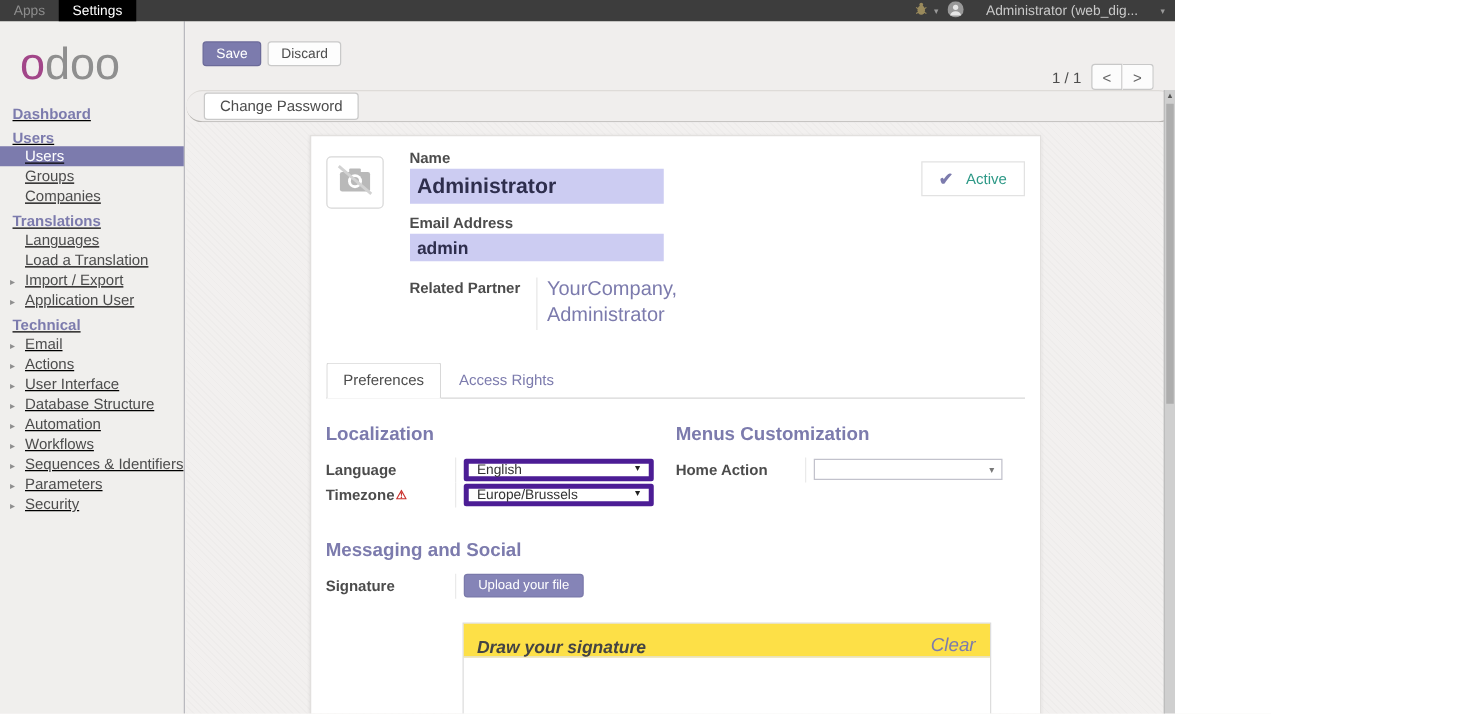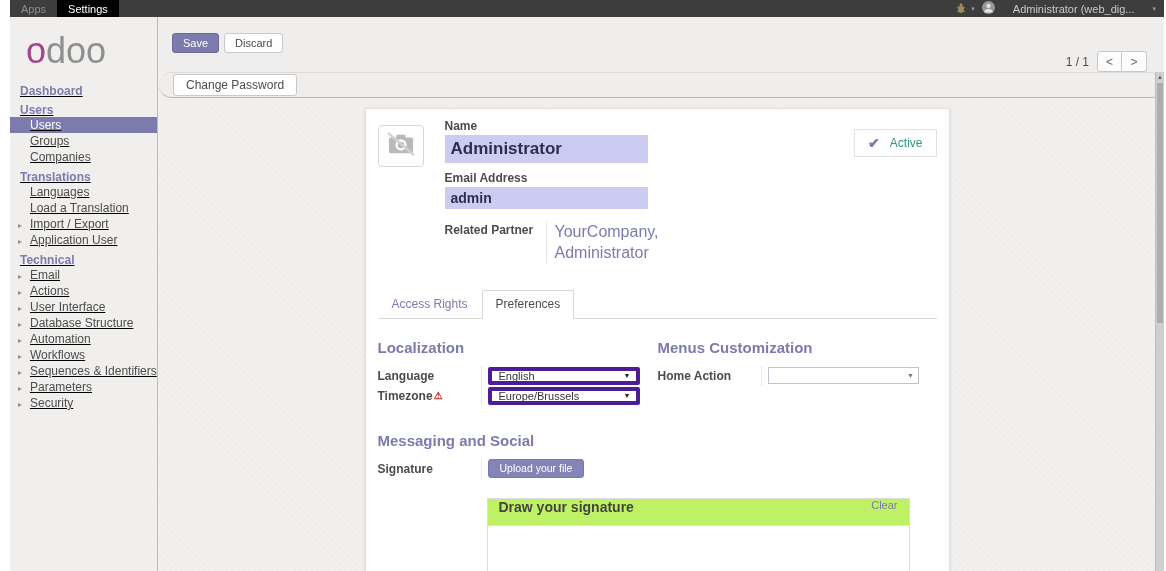--- a/index.html
+++ b/index.html
@@ -1,18 +1,18 @@
 <!DOCTYPE html>
 <html><head>
 <meta charset="utf-8">
 <style>
   * { margin:0; padding:0; box-sizing:border-box; }
   html,body { width:1166px; height:571px; overflow:hidden; }
   body { font-family:"Liberation Sans", sans-serif; background:#fff; }
-  .screen { position:relative; width:1154px; height:571px; overflow:hidden; background:#f2f0ef;margin-left:10px; }
+  .screen { position:relative; width:940px; height:571px; overflow:hidden; background:#f2f0ef; }
 
   
   .topbar { position:absolute; top:0; left:0; right:0; height:17px; background:#3d3d3d;
             display:flex; align-items:stretch; font-size:11px; z-index:20; }
   .tb-item { display:flex; align-items:center; padding:0 11px; }
   .tb-apps { color:#8d8d8d; }
   .tb-settings { background:#000; color:#fff; }
   .topbar-right { margin-left:auto; display:flex; align-items:center; gap:7px; padding-right:8px; }
   .tb-debug { display:flex; align-items:center; gap:4px; }
   .caret { font-size:7px; color:#9a9a9a; }
@@ -102,24 +102,24 @@
   .combobox { width:151px; height:17px; border:1px solid #c2c2cc; background:#fff; display:flex;
               align-items:center; justify-content:flex-end; padding:0 5px; cursor:text; }
   .combobox .sel-arrow { font-size:8px; color:#777; }
 
   .messaging { margin-top:26px; }
   .sig-row { display:flex; margin-top:8px; min-height:20px; }
   .upload-btn { background:#8584b7; border:1px solid #7a79aa; color:#fff; font-size:10.5px;
                 padding:2px 11px 3px; border-radius:3px; cursor:pointer; }
 
   .sig-pad { margin-left:109px; margin-top:19px; width:423px; border:1px solid #ddd; background:#fff; }
-  .sig-head { height:27px; background:#bef264; border-bottom:1px solid #e2e2e2; display:flex;
-              align-items:flex-start; justify-content:space-between; padding:0 11px; }
+  .sig-head { height:27px; background:#fde047; border-bottom:1px solid #e2e2e2; display:flex;
+              align-items:flex-end; justify-content:space-between; padding:0 11px;font-style:italic; }
   .sig-title { font-size:14px; font-weight:bold; color:#444; }
-  .clear-link { font-size:11px; color:#7c7bad; cursor:pointer; }
+  .clear-link { font-size:15px; color:#7c7bad; cursor:pointer; }
   .sig-body { height:112px; position:relative; cursor:crosshair; }
 
   
   .scrollbar { position:absolute; top:72px; right:0; width:9px; bottom:0; background:#cfcfcf;
                border-left:1px solid #bdbdbd; cursor:pointer; }
   .sb-up { height:10px; display:flex; align-items:center; justify-content:center; font-size:6px; color:#555; }
   .sb-thumb { position:absolute; top:11px; left:1px; right:1px; height:240px; background:#adadad; }
 </style>
 </head>
 <body>
@@ -223,22 +223,22 @@
             <div class="rp-value">YourCompany, Administrator</div>
           </div>
         </div>
         <div class="active-box">
           <span class="active-check">✔</span>
           <span class="active-label">Active</span>
         </div>
       </div>
 
       <div class="tabs">
+        <div class="tab active">Preferences</div>
         <div class="tab">Access Rights</div>
-        <div class="tab active">Preferences</div>
       </div>
 
       <div class="group-cols">
         <div class="col-left">
           <div class="section-title">Localization</div>
           <div class="frow">
             <div class="flabel">Language</div>
             <div class="fctrl">
               <div class="select">
                 <span>English</span>

